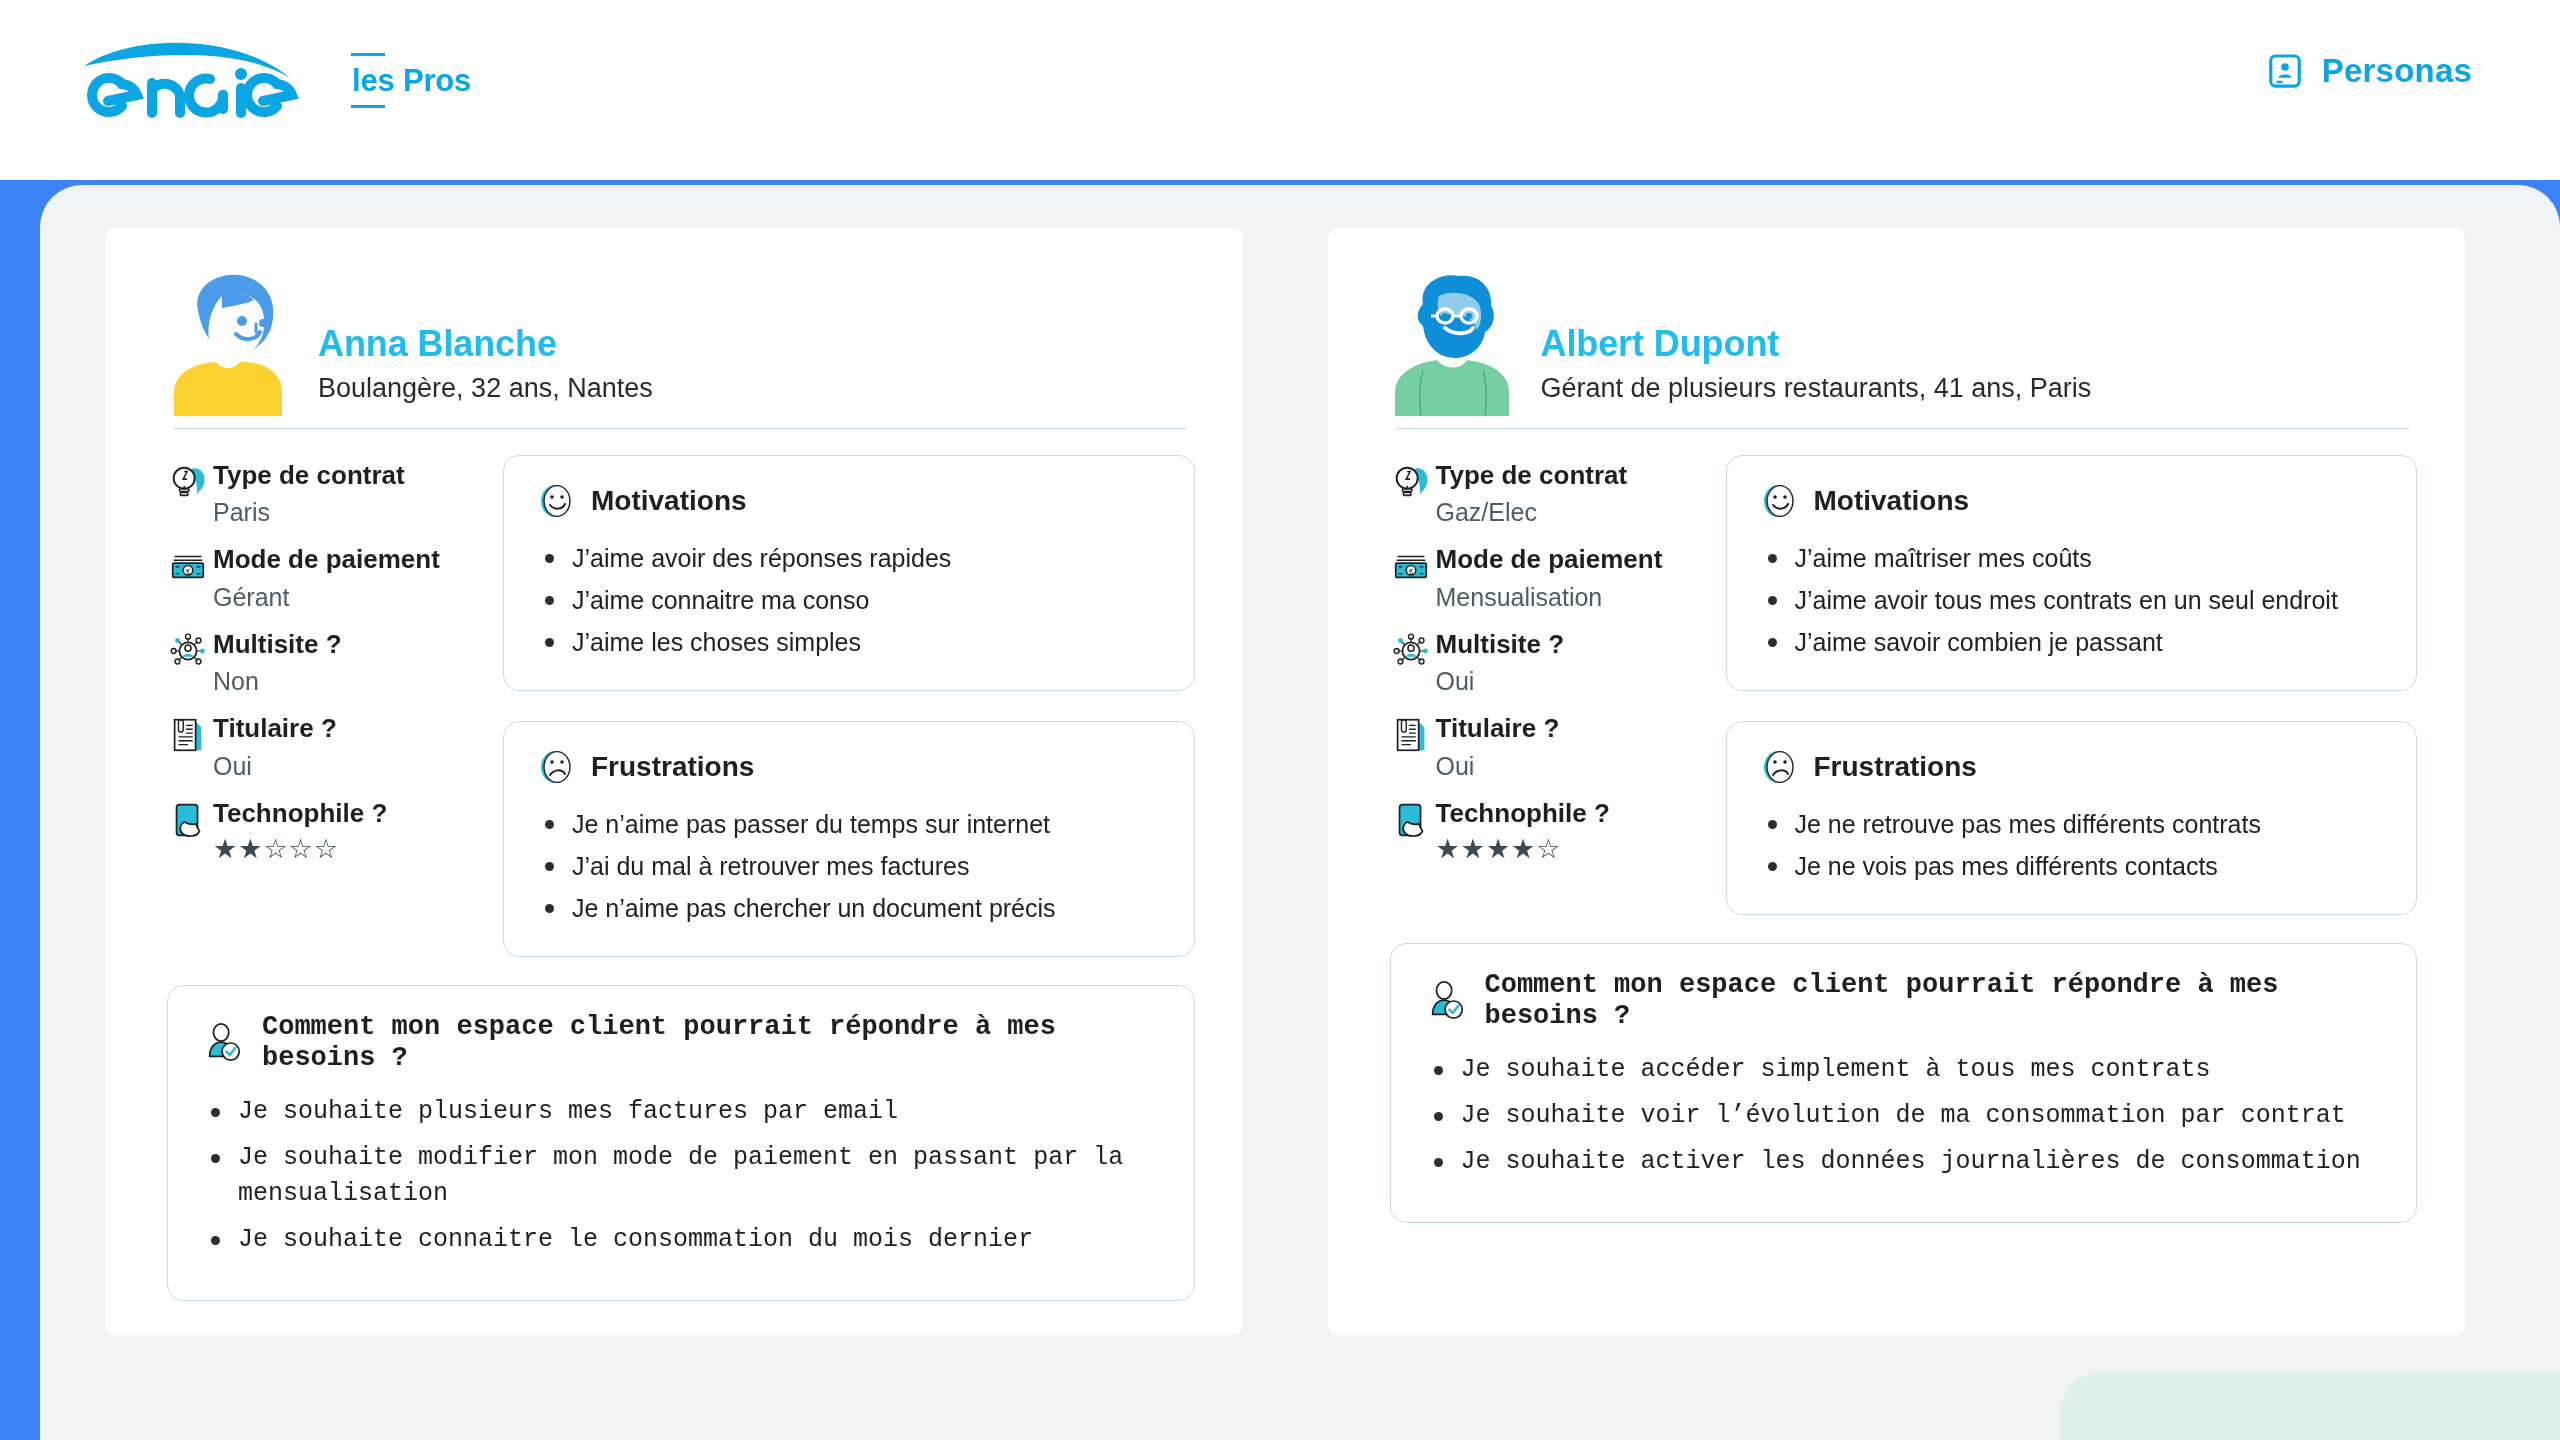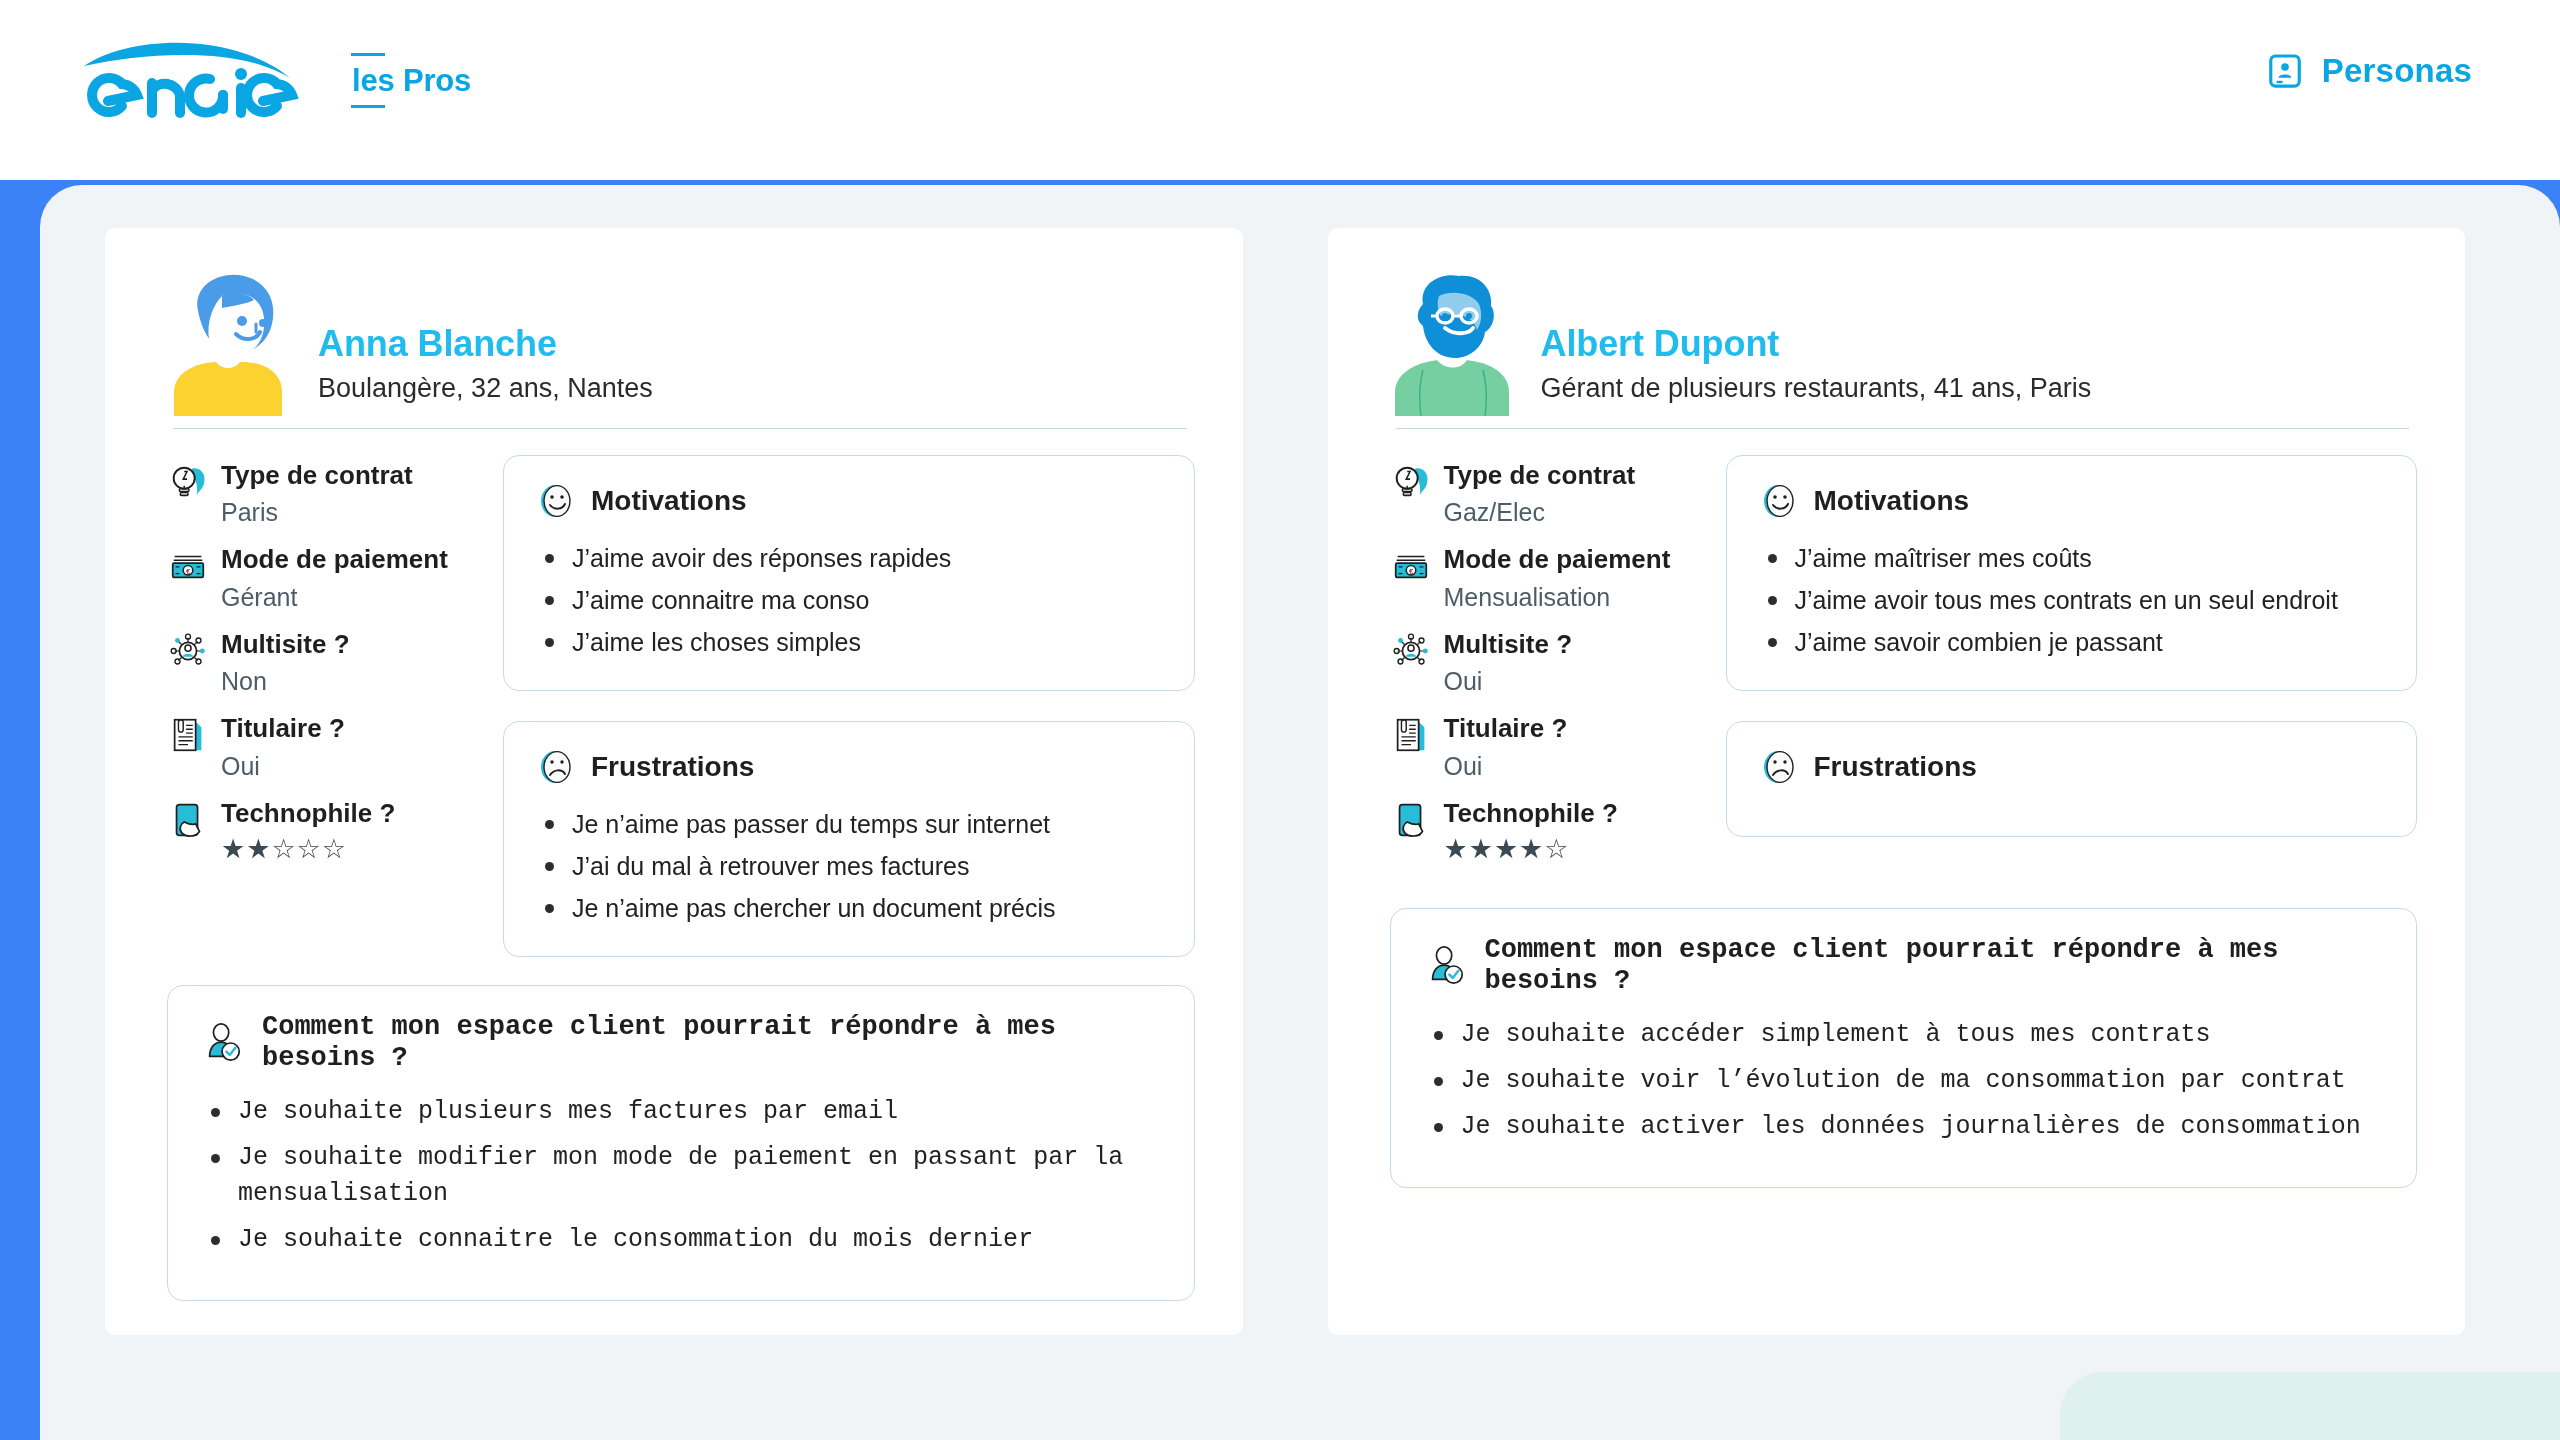--- a/index.html
+++ b/index.html
@@ -149,21 +149,21 @@
     gap: 26px;
     padding: 24px 48px 0 62px;
     align-items: flex-start;
   }
 
   .attrs { width: 310px; flex: none; padding-top: 6px; }
 
   .attr {
     display: flex;
     align-items: flex-start;
-    gap: 12px;
+    gap: 4px;
     margin-bottom: 15px;
   }
   .attr-icon { width: 42px; height: 42px; flex: none; display: block; margin-top: 2px; }
   .attr-text { padding-top: 1px; }
   .attr-label {
     font-size: 26px;
     font-weight: bold;
     color: #1f1f1f;
     line-height: 1.2;
     white-space: nowrap;
@@ -570,20 +570,24 @@
             <div class="box-head">
               <svg class="face-icon" viewBox="0 0 38 38">
                 <ellipse cx="19" cy="19" rx="14" ry="16" fill="#29bcd8"></ellipse>
                 <ellipse cx="21" cy="19" rx="13" ry="15.4" fill="#fbfbfb" stroke="#1f1f1f" stroke-width="1.4"></ellipse>
                 <circle cx="16" cy="14" r="1.7" fill="#1f1f1f"></circle>
                 <circle cx="26" cy="14" r="1.7" fill="#1f1f1f"></circle>
                 <path d="M14 27 C18 21, 26 21, 29 26" fill="none" stroke="#1f1f1f" stroke-width="2" stroke-linecap="round"></path>
               </svg>
               <div class="box-title">Frustrations</div>
             </div>
+            <ul class="bullets">
+              <li>Je ne retrouve pas mes différents contrats</li>
+              <li>Je ne vois pas mes différents contacts</li>
+            </ul>
           </div>
         </div>
       </div>
 
       <div class="needs">
         <div class="needs-head">
           <svg class="needs-icon" viewBox="0 0 44 44">
             <ellipse cx="20" cy="11" rx="8" ry="9" fill="#ffffff" stroke="#1f1f1f" stroke-width="1.8"></ellipse>
             <path d="M8 36 C8 26, 14 21, 20 21 C26 21, 32 26, 32 36 Z" fill="#29bcd8" stroke="#1f1f1f" stroke-width="1.8"></path>
             <circle cx="30" cy="31" r="9" fill="#ffffff" stroke="#1f1f1f" stroke-width="1.8"></circle>

